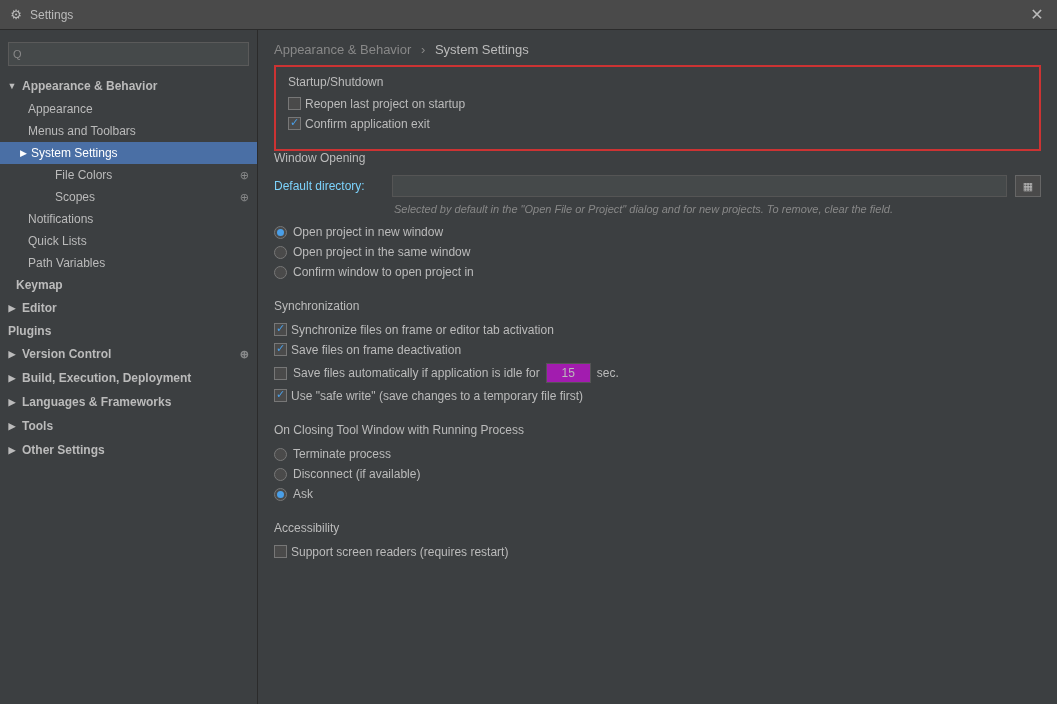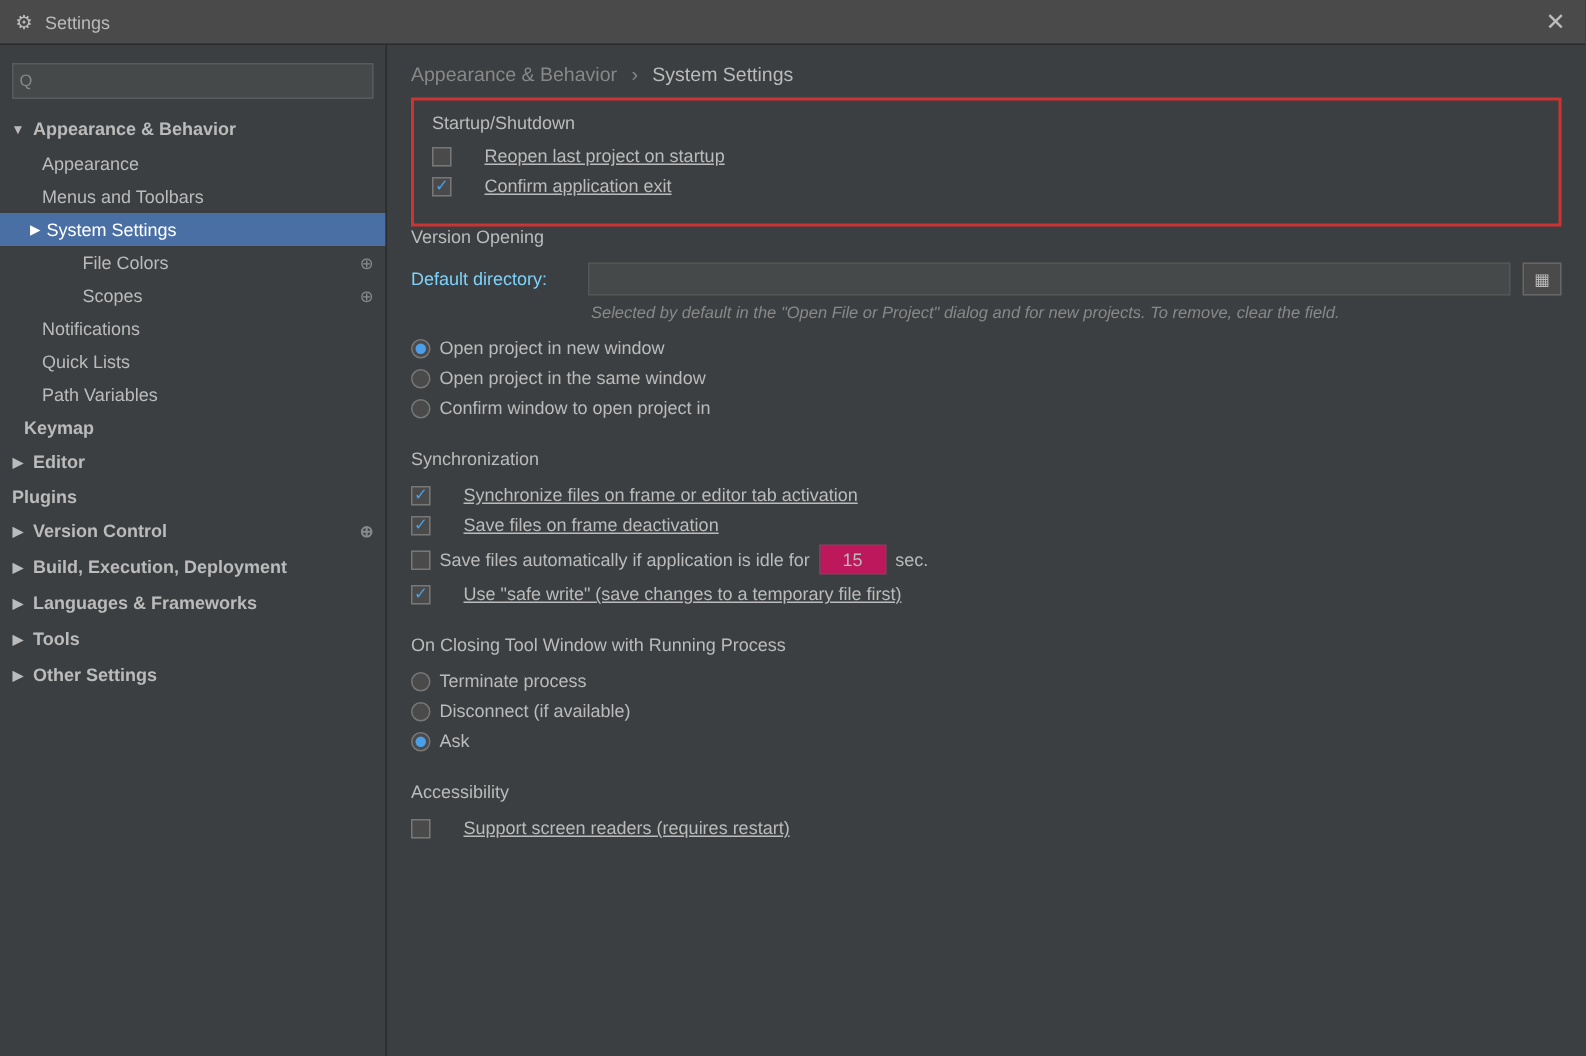--- a/index.html
+++ b/index.html
@@ -177,24 +177,22 @@
     }
     .settings-group-title {
       font-size: 12px;
       color: #bbbbbb;
       margin-bottom: 10px;
     }
 
     
     .checkbox-row {
       display: flex;
-      align-items: center;
       margin-bottom: 6px;
-      gap: 22px;
-      text-decoration: underline;
+      gap: 4px;
     }
     .checkbox-row label {
       color: #bbbbbb;
       font-size: 12px;
       cursor: pointer;
     }
 
     input[type="checkbox"] {
       width: 13px;
       height: 13px;
@@ -295,21 +293,21 @@
 
     
     .inline-input-row {
       display: flex;
       align-items: center;
       margin-bottom: 6px;
       gap: 6px;
     }
     .inline-number {
       width: 45px;
-      background: #be185d;
+      background: #a21caf;
       border: 1px solid #555;
       color: #bbbbbb;
       padding: 2px 4px;
       font-size: 12px;
       outline: none;
       text-align: center;
     }
   </style>
 </head>
 <body>
@@ -423,21 +421,21 @@
           <input type="checkbox" id="reopen" style="">
           <label for="reopen">Reopen last project on startup</label>
         </div>
         <div class="checkbox-row">
           <input type="checkbox" id="confirm" checked="" style="">
           <label for="confirm">Confirm application exit</label>
         </div>
       </div>
 
       <div class="settings-group">
-        <div class="settings-group-title">Version Opening</div>
+        <div class="settings-group-title">Window Opening</div>
 
         <div class="field-row">
           <span class="field-label">Default directory:</span>
           <input type="text" class="field-input" value="" style="">
           <div class="field-browse-btn">▦</div>
         </div>
 
         <div class="hint-text">Selected by default in the "Open File or Project" dialog and for new projects. To remove, clear the field.</div>
 
         <div class="radio-row">

